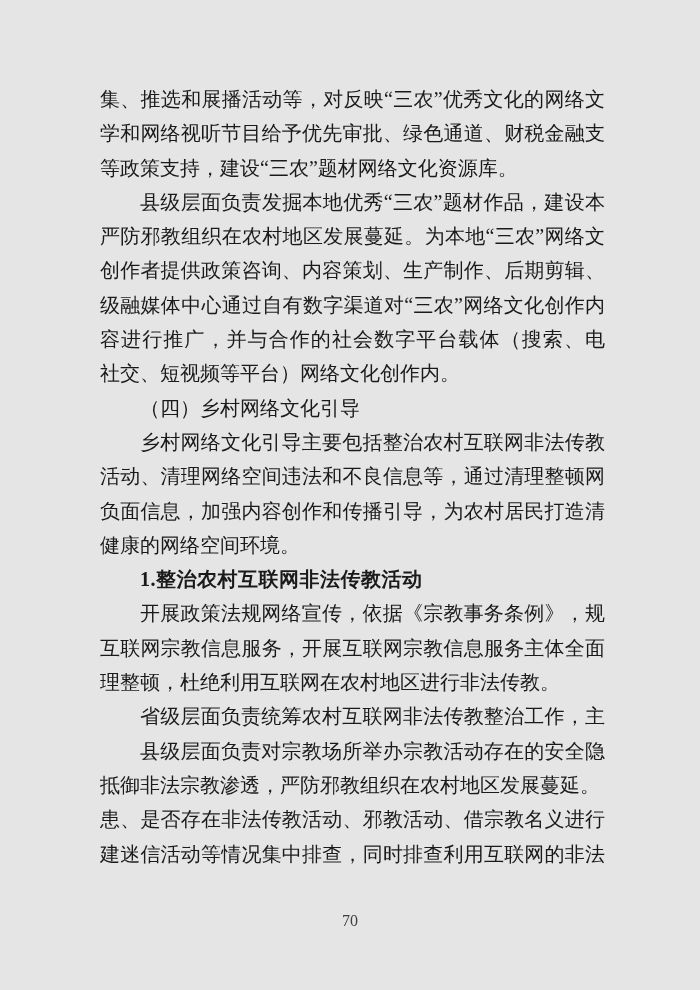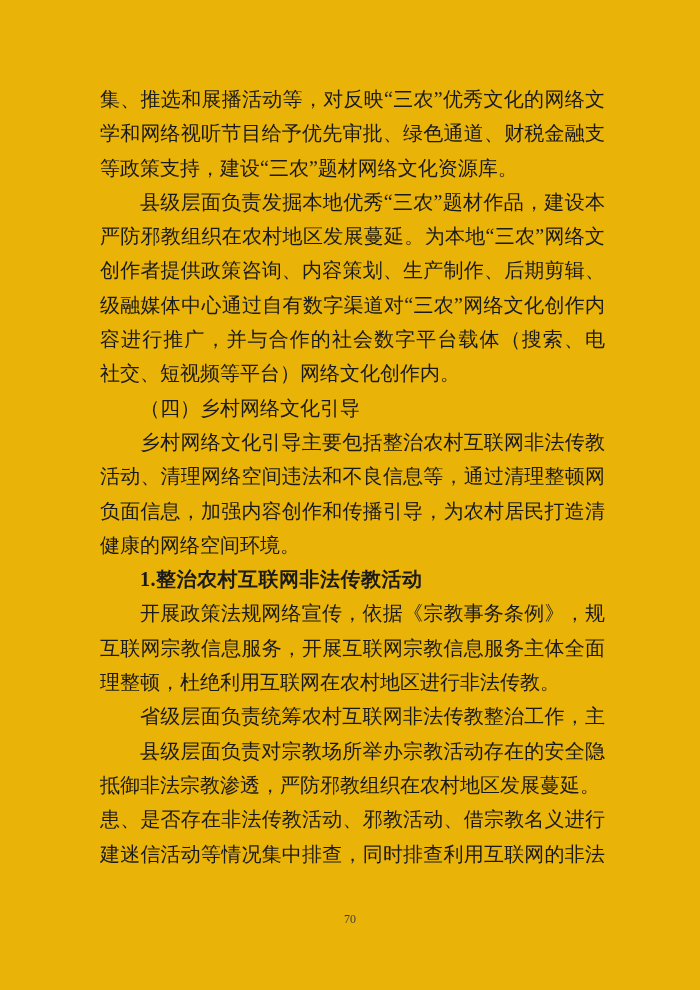--- a/index.html
+++ b/index.html
@@ -4,21 +4,21 @@
 <style>
   html, body {
     margin: 0;
     padding: 0;
     background: #ffffff;
   }
   .page {
     position: relative;
     width: 700px;
     height: 990px;
-    background: #eab308;
+    background: #e5e5e5;
     overflow: hidden;
     font-family: "Liberation Serif", "DejaVu Serif", serif;
     color: #1a1a1a;
   }
   .doc-body {
     position: absolute;
     left: 100px;
     top: 82px;
     width: 505px;
     font-size: 20px;
@@ -44,21 +44,21 @@
   .h-sub {
     font-weight: 700;
     letter-spacing: 0.5px;
   }
   .page-number {
     position: absolute;
     left: 0;
     right: 0;
     top: 912px;
     text-align: center;
-    font-size: 12px;
+    font-size: 16px;
     color: #3f3f49;
     font-family: "Liberation Serif", "DejaVu Serif", serif;
   }
 </style>
 </head>
 <body>
 
 <div class="page">
 
   <div class="doc-body">

